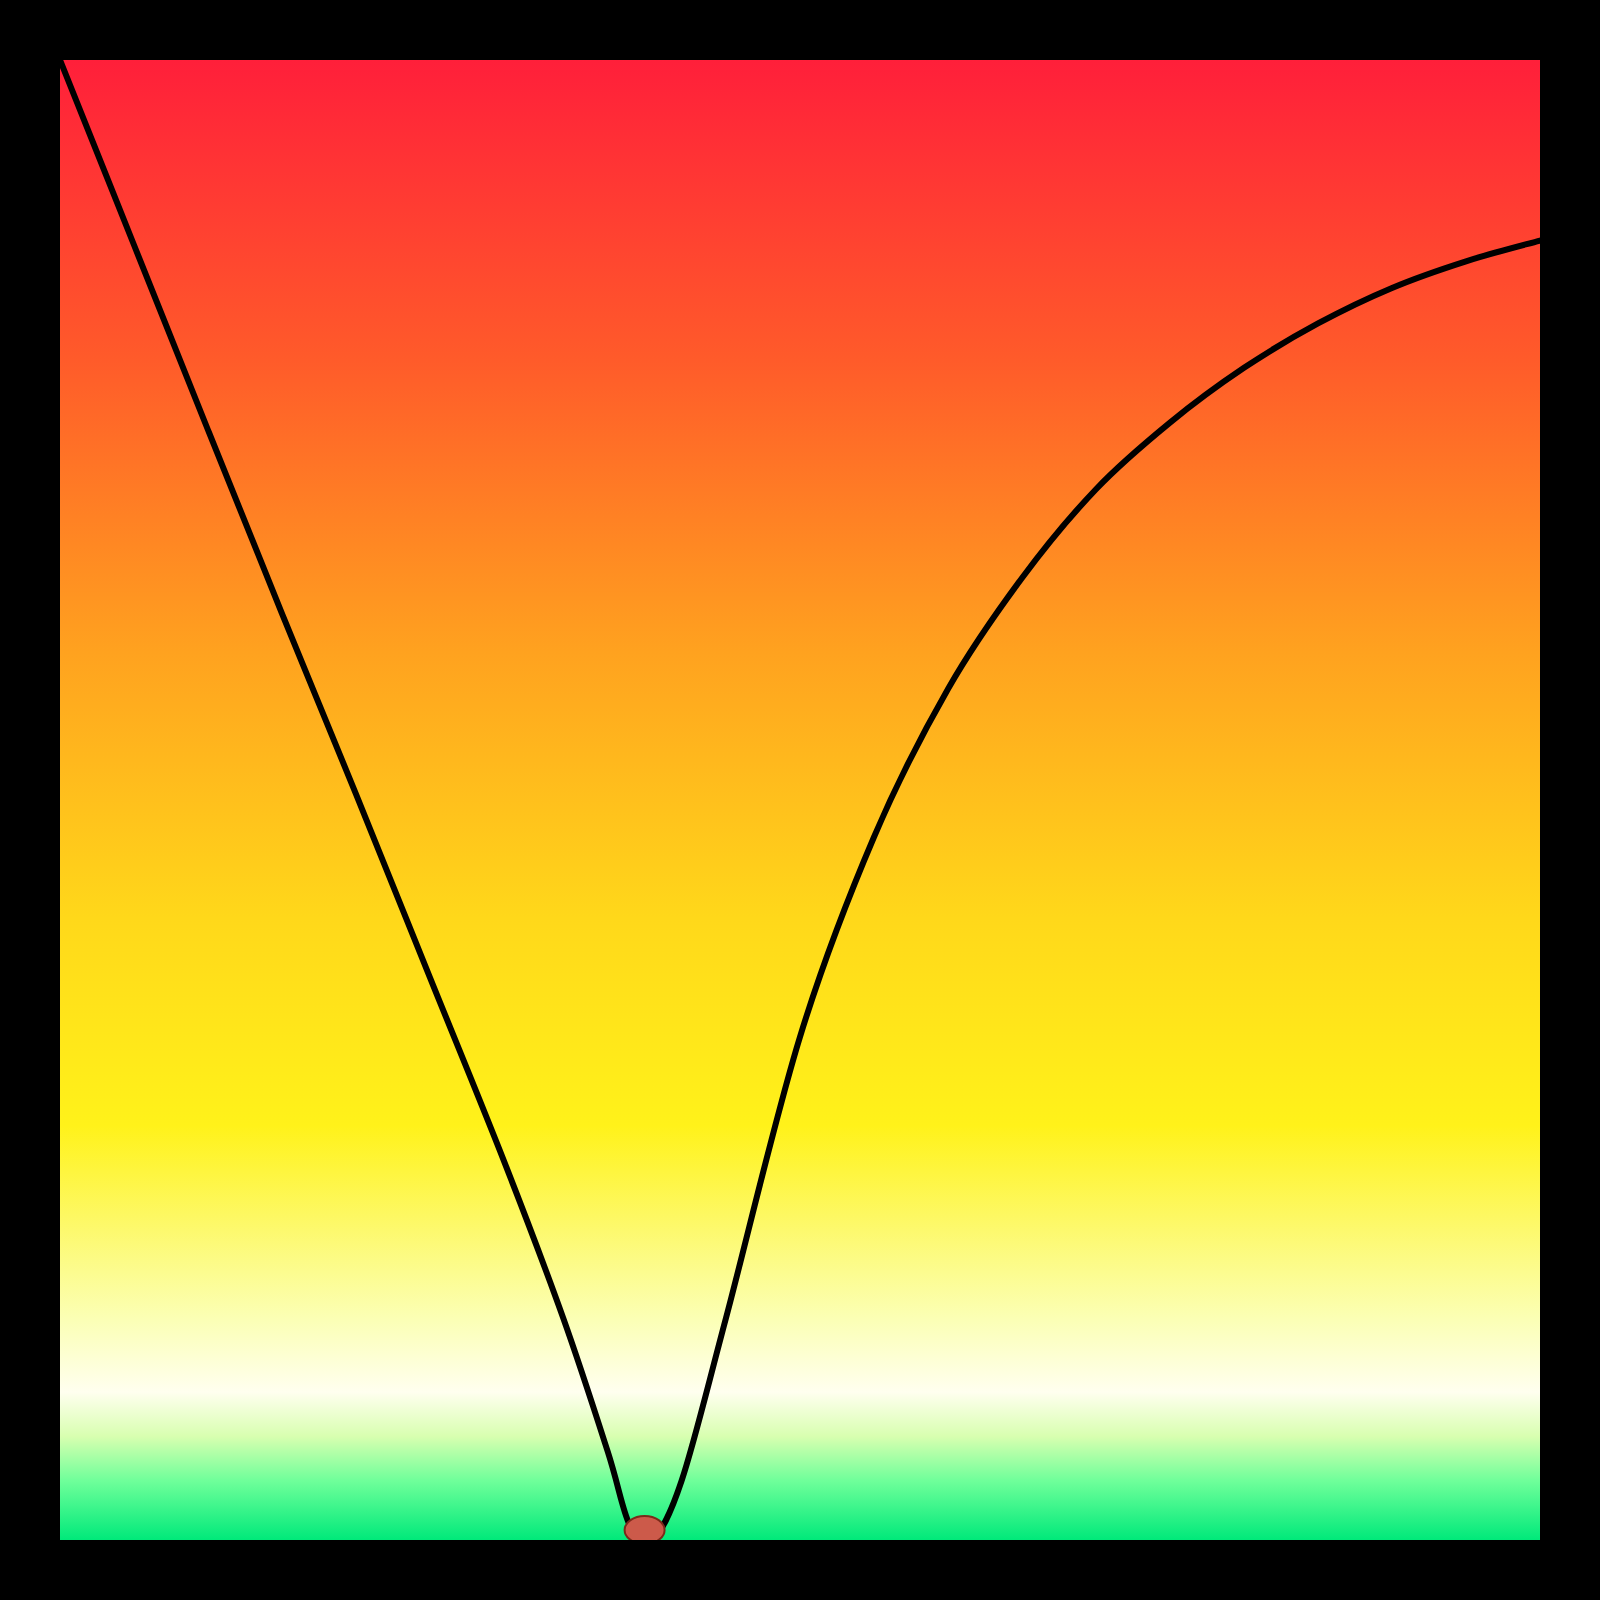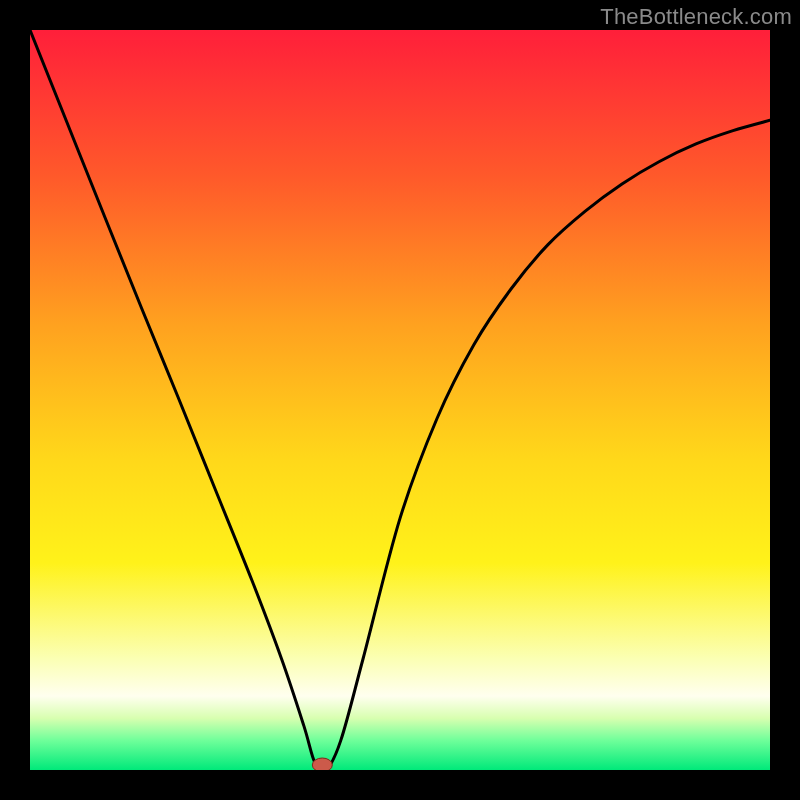--- a/index.html
+++ b/index.html
@@ -35,21 +35,20 @@
     font-weight: 400;
     letter-spacing: 0.2px;
   }
   svg { display: block; }
 </style>
 </head>
 <body>
 
 <div class="frame">
 
-  <div class="attribution">TheBottleneck.com</div>
 
   <div class="plot-area">
     <svg id="chart-svg" width="740" height="740" viewBox="0 0 740 740" preserveAspectRatio="none">
       <defs>
         <linearGradient id="bg-grad" x1="0" y1="0" x2="0" y2="1">
             <stop offset="0.0%" stop-color="#ff1f3a"></stop>
             <stop offset="20.0%" stop-color="#ff5a2a"></stop>
             <stop offset="40.0%" stop-color="#ffa21f"></stop>
             <stop offset="58.0%" stop-color="#ffd81a"></stop>
             <stop offset="72.0%" stop-color="#fff21a"></stop>

